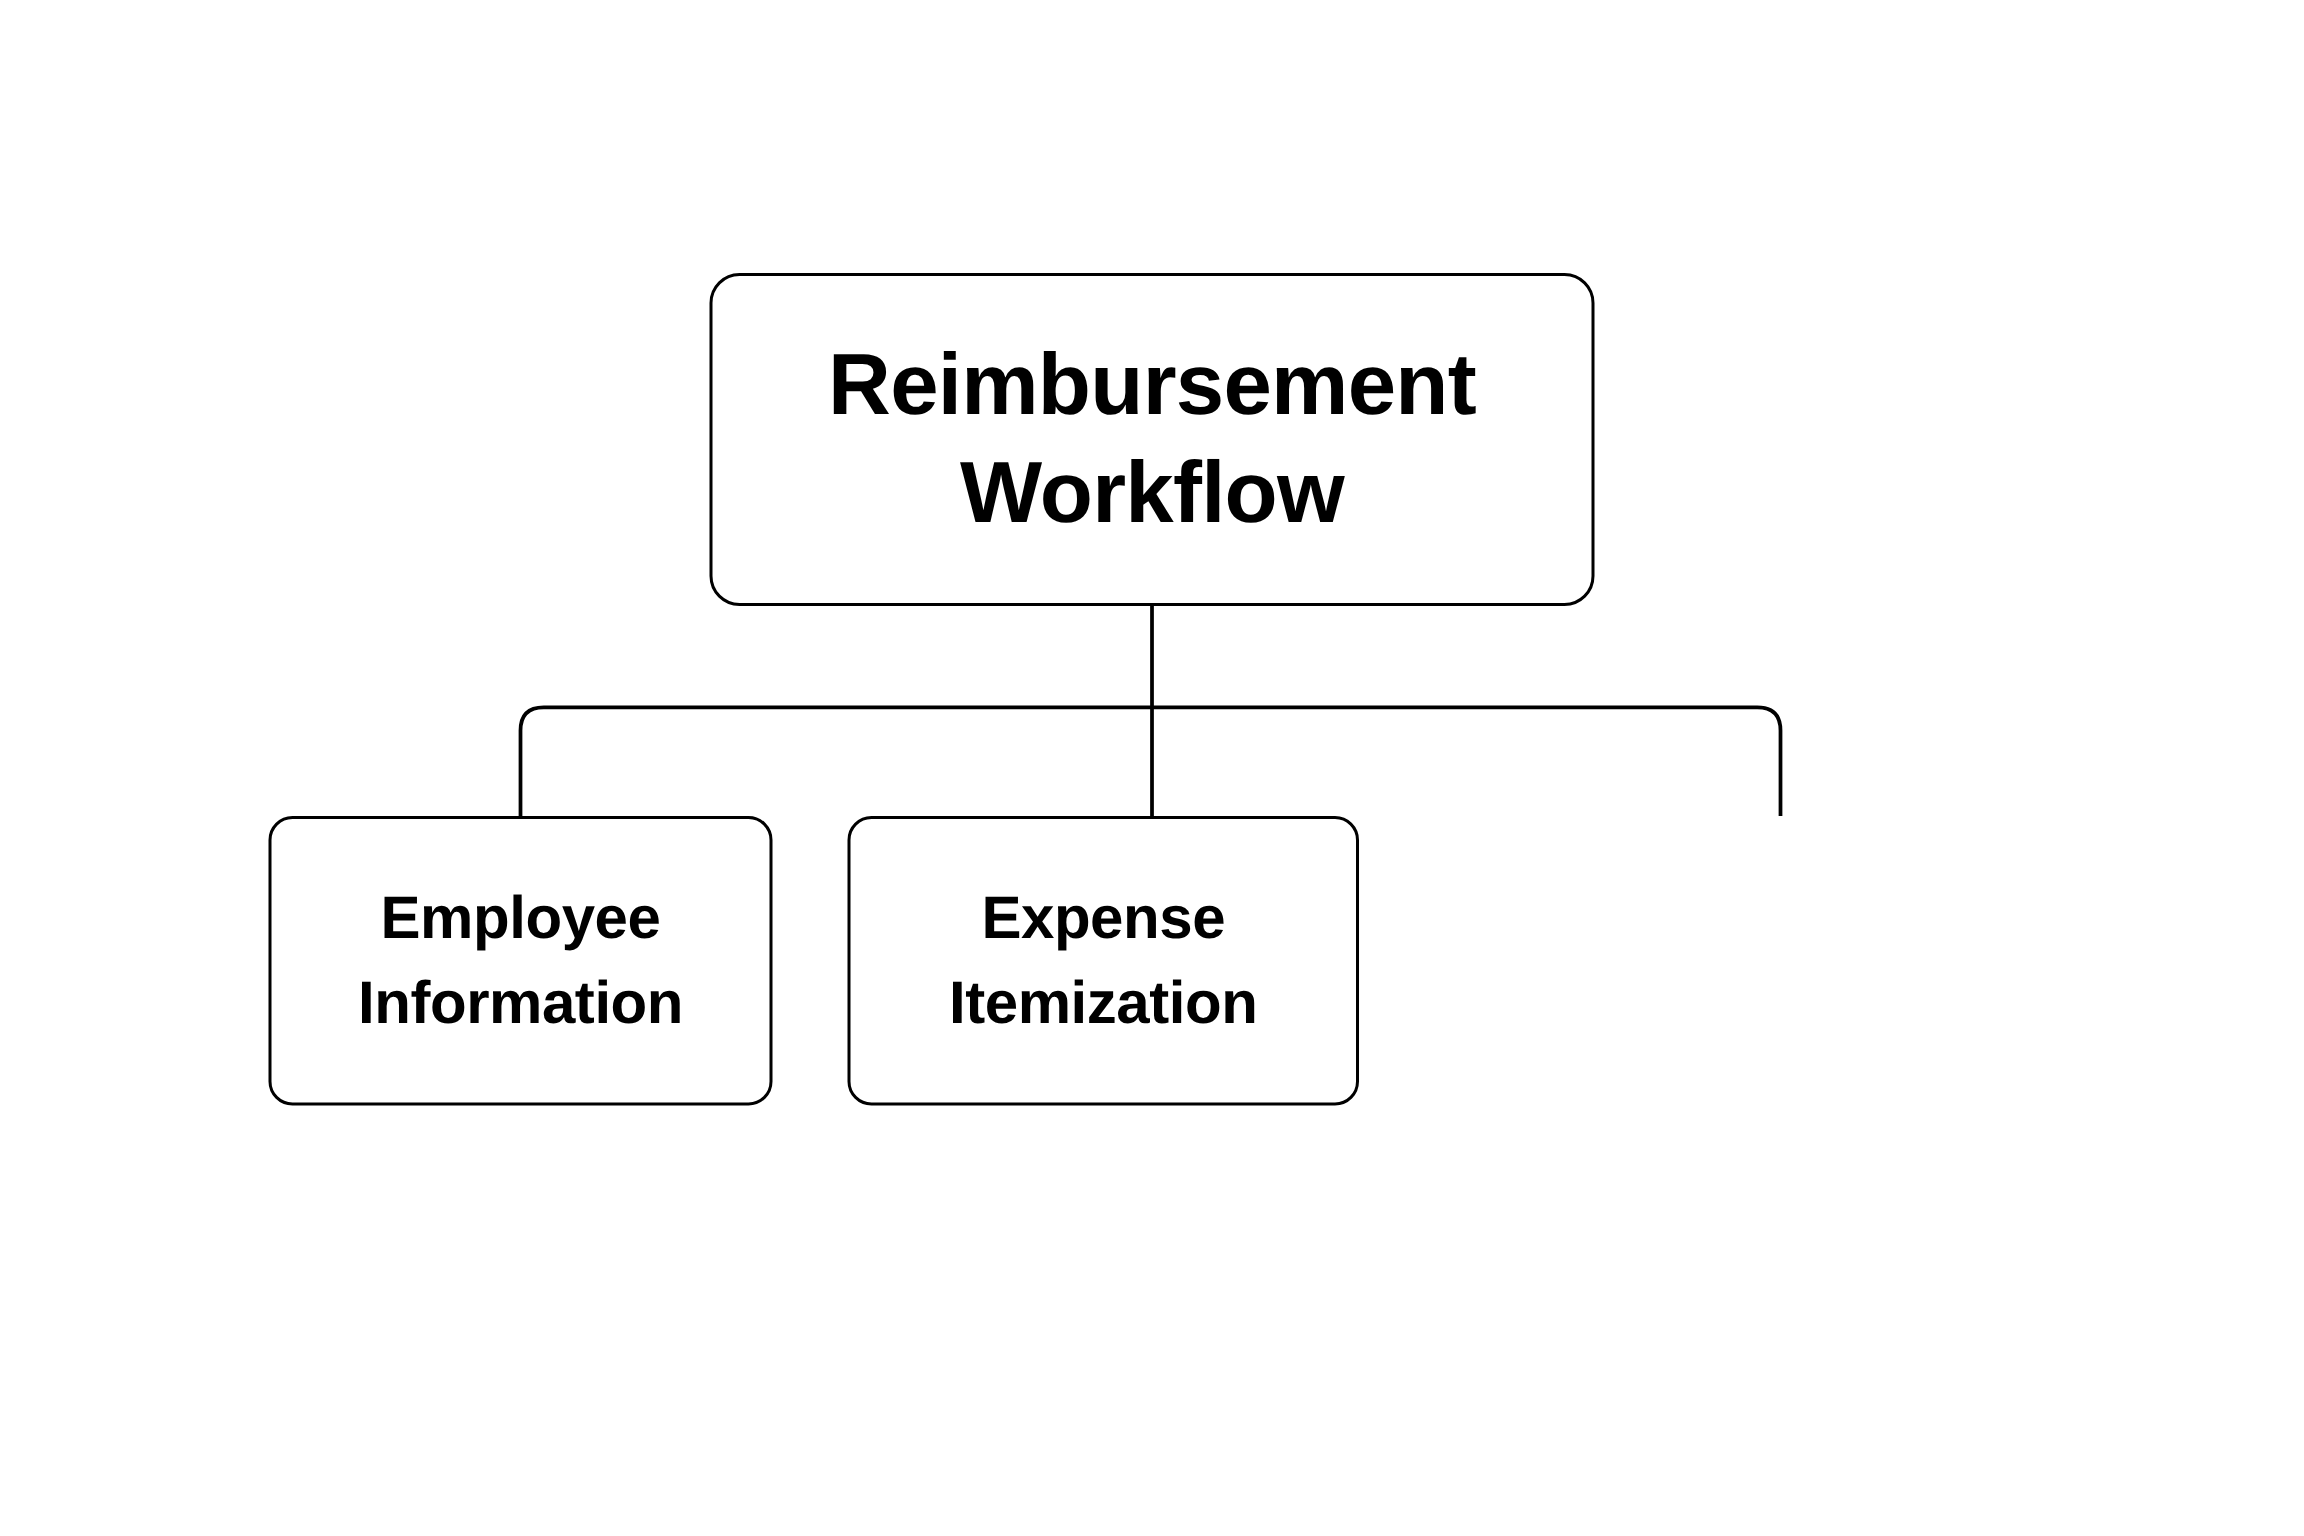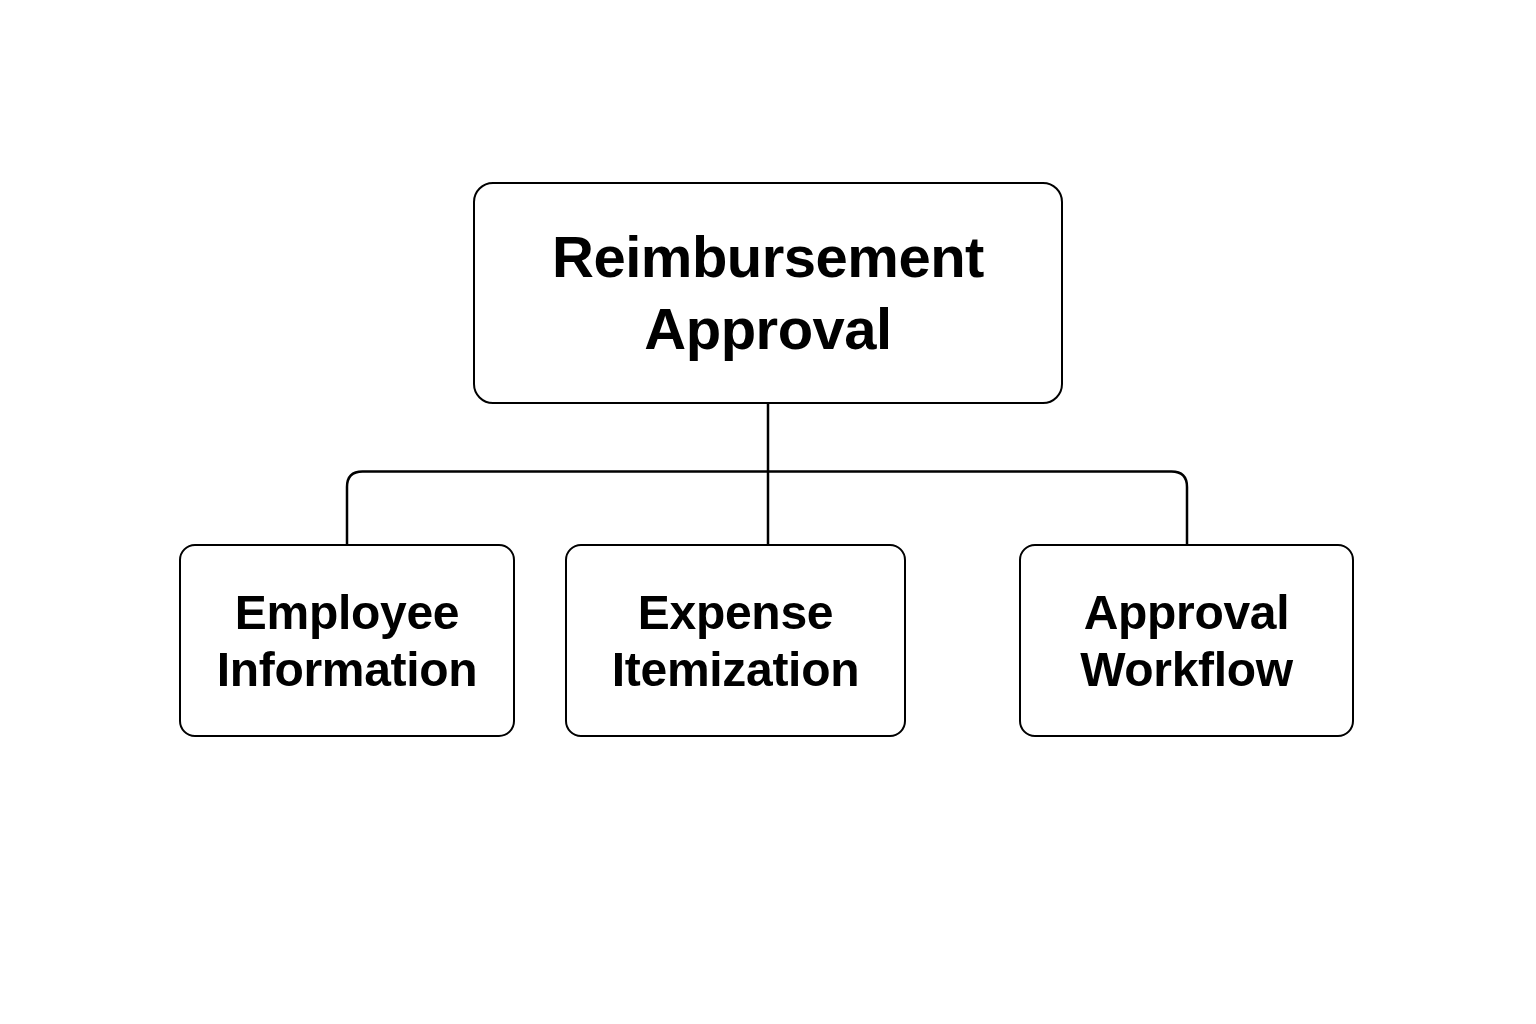--- a/index.html
+++ b/index.html
@@ -48,21 +48,21 @@
     border-radius: 20px;
     font-size: 58px;
     line-height: 72px;
     letter-spacing: -0.5px;
     padding: 0 30px;
   }
   .node-child {
     top: 544px;
     height: 193px;
     border-radius: 16px;
-    font-size: 48px;
+    font-size: 40px;
     line-height: 57px;
     letter-spacing: -0.3px;
     padding: 0 20px;
   }
   .node-child-0 { left: 179px; width: 336px; }
   .node-child-1 { left: 565px; width: 341px; }
   .node-child-2 { left: 1019px; width: 335px; }
 </style>
 </head>
 <body>
@@ -70,28 +70,25 @@
 <div class="canvas">
 
   <svg class="connectors" viewBox="0 0 1536 1024" xmlns="http://www.w3.org/2000/svg">
 
     <path d="M 768 403 L 768 544"></path>
 
     <path d="M 347 544 L 347 487 Q 347 471.5 362.5 471.5 L 1171.5 471.5 Q 1187 471.5 1187 487 L 1187 544"></path>
   </svg>
 
   <div class="node node-root">
-    <span>Reimbursement Approval</span>
+    <span>Reimbursement Workflow</span>
   </div>
 
   <div class="node node-child node-child-0">
     <span>Employee Information</span>
   </div>
 
   <div class="node node-child node-child-1">
     <span>Expense Itemization</span>
   </div>
 
-  <div class="node node-child node-child-2">
-    <span>Approval Workflow</span>
-  </div>
 
 </div>
 
 </body></html>

